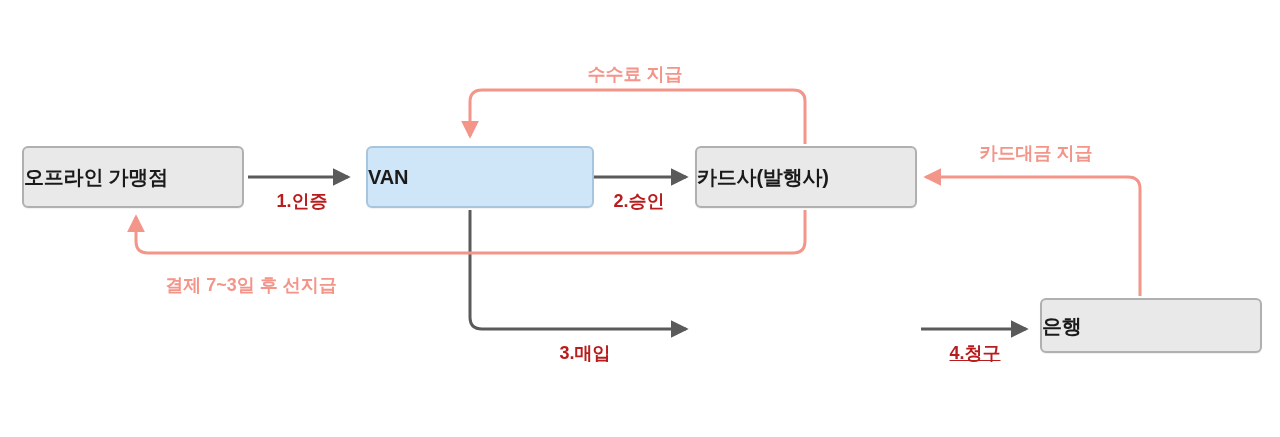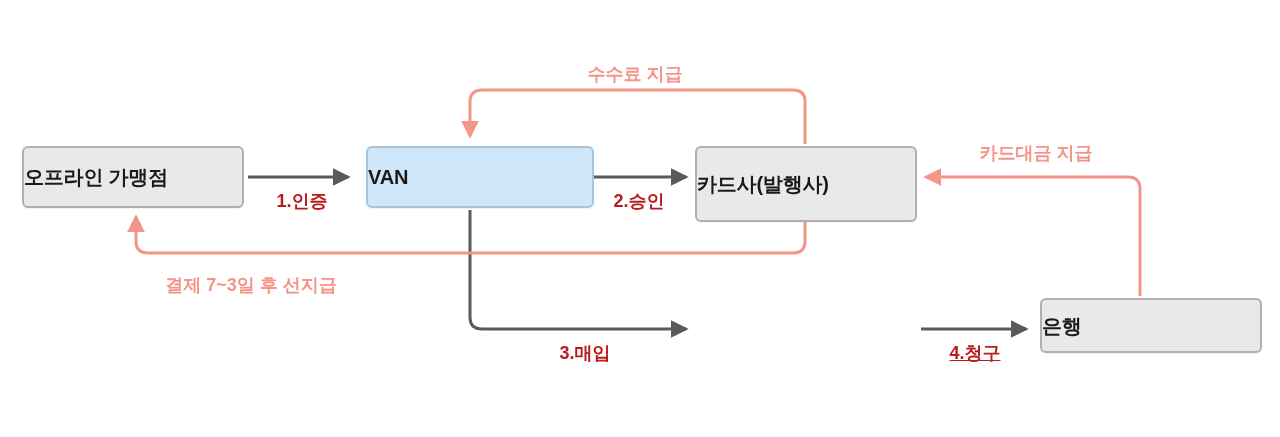--- a/index.html
+++ b/index.html
@@ -93,21 +93,21 @@
   </svg>
 
   <div class="node" style="left:22px; top:146px; width:222px; height:62px;">
     <span class="node-label">오프라인 가맹점</span>
   </div>
 
   <div class="node accent" style="left:366px; top:146px; width:228px; height:62px;">
     <span class="node-label">VAN</span>
   </div>
 
-  <div class="node" style="left:695px; top:146px; width:222px; height:76px;">
+  <div class="node" style="left:695px; top:146px; width:222px; height:62px;">
     <span class="node-label">카드사(발행사)</span>
   </div>
 
 
   <div class="node" style="left:1040px; top:298px; width:222px; height:55px;">
     <span class="node-label">은행</span>
   </div>
 
   <div class="edge-label step" style="left:302px; top:201px;">1.인증</div>
 

